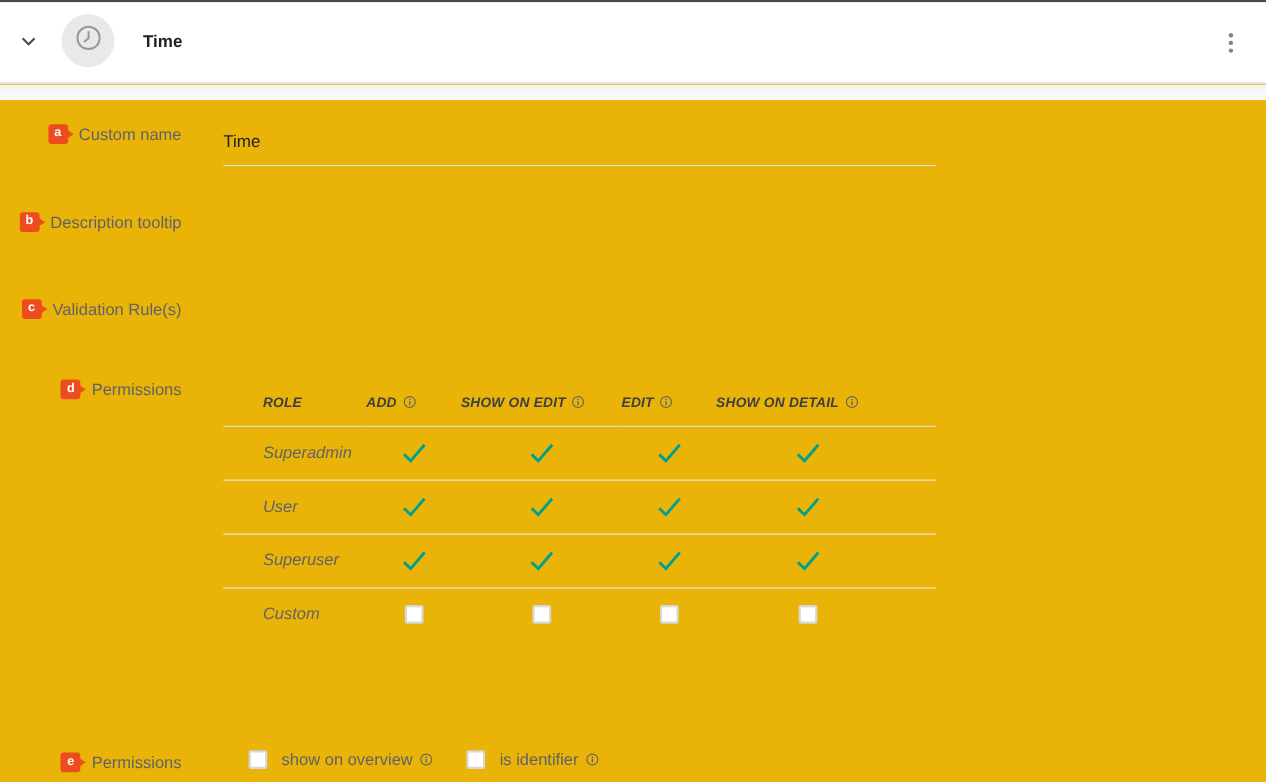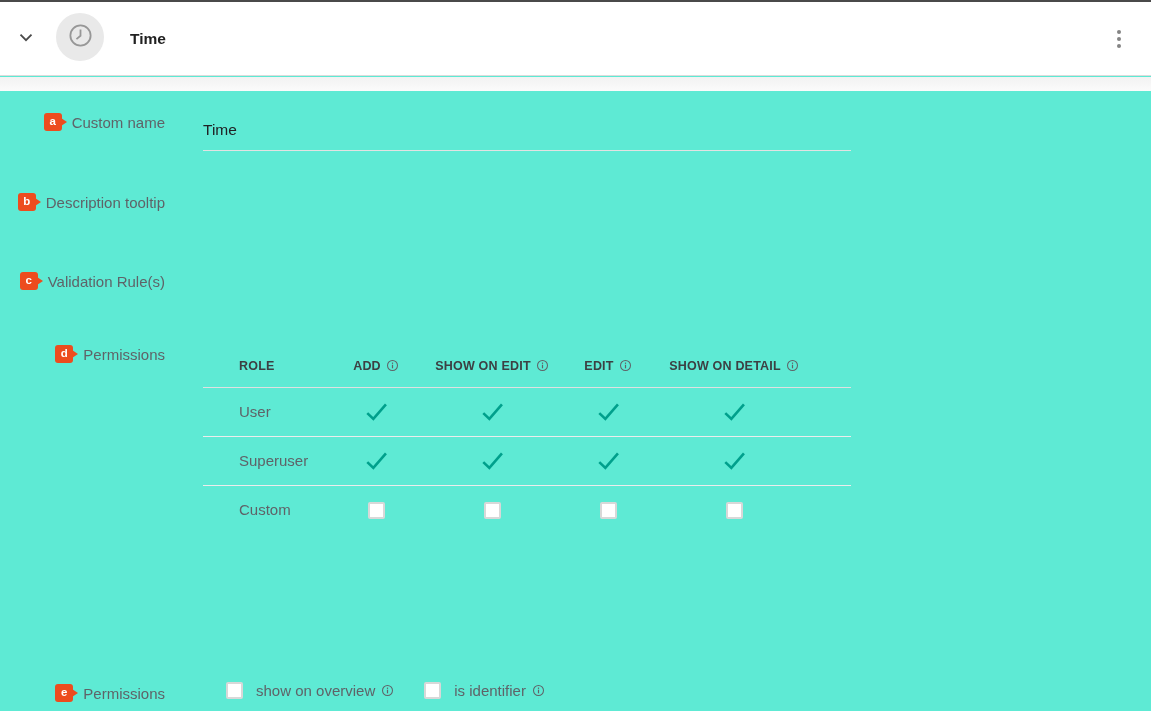--- a/index.html
+++ b/index.html
@@ -1,19 +1,19 @@
 <!DOCTYPE html>
 <html style="--badge: #ed4c1e; --check: #00a08c;"><head>
 <meta charset="utf-8">
 <style>
   * { margin:0; padding:0; box-sizing:border-box; }
   html,body { background:#ffffff; }
   body { font-family:"Liberation Sans", sans-serif; }
 
-  .screen { position:relative; width:1151px; height:711px; background:#5eead4; overflow:hidden; }
+  .screen { position:relative; width:1151px; height:711px; background:#eab308; overflow:hidden; }
 
   .topline { position:absolute; top:0; left:0; right:0; height:2px; background:#4a4a4a; }
 
   
   .panel-header { position:absolute; top:2px; left:0; right:0; height:74px; background:#ffffff; border-bottom:1px solid #dcdcdc; }
   .collapse-btn { position:absolute; left:14px; top:25px; width:24px; height:24px; display:flex; align-items:center; justify-content:center; cursor:pointer; }
   .type-chip { position:absolute; left:56px; top:11px; width:48px; height:48px; border-radius:50%; background:#e9e9e9; display:flex; align-items:center; justify-content:center; }
   .panel-title { position:absolute; left:130px; top:0; height:74px; display:flex; align-items:center; font-size:15.5px; font-weight:700; color:#212121; }
   .kebab { position:absolute; left:1110px; top:24px; width:18px; height:26px; display:flex; flex-direction:column; align-items:center; justify-content:center; gap:3px; cursor:pointer; }
   .kebab .dot { width:4px; height:4px; border-radius:50%; background:#848484; }
@@ -23,27 +23,27 @@
   
   .anno-label { position:absolute; left:0; width:165px; height:20px; display:flex; justify-content:flex-end; align-items:center; gap:10px; font-size:15px; color:#5f6368; white-space:nowrap; }
   .anno-badge { position:relative; display:inline-flex; flex:none; align-items:center; justify-content:center; width:18px; height:18px; border-radius:3px; background:var(--badge,#ed4c1e); color:#fff; font-size:11.5px; font-weight:700; line-height:1; }
   .anno-badge::after { content:""; position:absolute; left:100%; top:50%; transform:translateY(-50%); margin-left:-1px; border-left:6px solid var(--badge,#ed4c1e); border-top:4px solid transparent; border-bottom:4px solid transparent; }
 
   
   .underline-input { position:absolute; left:203px; width:648px; border:none; border-bottom:1px solid #e2e2e2; outline:none; background:transparent; font-family:"Liberation Sans",sans-serif; font-size:15.5px; color:#202124; padding:0 0 11px 0; }
   .underline-input::placeholder { color:#9aa0a6; opacity:1; }
 
   
-  .perm-table { position:absolute; left:203px; top:346px; width:648px; border-collapse:collapse; table-layout:fixed; }
+  .perm-table { position:absolute; left:203px; top:346px; width:648px; border-collapse:collapse; table-layout:fixed;font-style:italic; }
   .perm-table thead tr { height:41px; }
   .perm-table tbody tr { height:49px; }
   .perm-table thead tr { border-bottom:1px solid #e0e0e0; }
   .perm-table tbody tr { border-bottom:1px solid #ececec; }
   .perm-table tbody tr:last-child { border-bottom:none; }
-  .perm-table th { font-size:12.5px; font-weight:700; letter-spacing:.2px; color:#3c4043; text-align:center; white-space:nowrap; }
+  .perm-table th { font-size:12.5px; font-weight:700; letter-spacing:.2px; color:#3c4043; text-align:left; white-space:nowrap; }
   .perm-table th.role-col, .perm-table td.role-cell { text-align:left; padding-left:36px; }
   .perm-table td.role-cell { font-size:15px; color:#5f6368; }
   .perm-table td.perm-cell { text-align:center; cursor:pointer; }
 
   .info-icon { display:inline-block; width:13px; height:13px; vertical-align:-2px; margin-left:5px; color:#5f6368; }
   .check-icon { display:inline-block; width:27px; height:27px; vertical-align:middle; }
   .checkbox { display:inline-block; width:17px; height:17px; border:2px solid #d8d8d8; border-radius:2px; background:#fff; vertical-align:middle; cursor:pointer; }
 
   
   .visibility-options { position:absolute; left:203px; top:682px; display:flex; align-items:center; font-size:15px; color:#5f6368;padding-left:23px; }
@@ -142,20 +142,36 @@
               <use href="#ic-info"></use>
             </svg></th>
         <th><span>SHOW ON DETAIL</span><svg class="info-icon" viewBox="0 0 24 24">
               <use href="#ic-info"></use>
             </svg></th>
         <th></th>
       </tr>
     </thead>
     <tbody>
       <tr>
+        <td class="role-cell">Superadmin</td>
+        <td class="perm-cell"><svg class="check-icon" viewBox="0 0 24 24">
+              <use href="#ic-check"></use>
+            </svg></td>
+        <td class="perm-cell"><svg class="check-icon" viewBox="0 0 24 24">
+              <use href="#ic-check"></use>
+            </svg></td>
+        <td class="perm-cell"><svg class="check-icon" viewBox="0 0 24 24">
+              <use href="#ic-check"></use>
+            </svg></td>
+        <td class="perm-cell"><svg class="check-icon" viewBox="0 0 24 24">
+              <use href="#ic-check"></use>
+            </svg></td>
+        <td></td>
+      </tr>
+      <tr>
         <td class="role-cell">User</td>
         <td class="perm-cell"><svg class="check-icon" viewBox="0 0 24 24">
               <use href="#ic-check"></use>
             </svg></td>
         <td class="perm-cell"><svg class="check-icon" viewBox="0 0 24 24">
               <use href="#ic-check"></use>
             </svg></td>
         <td class="perm-cell"><svg class="check-icon" viewBox="0 0 24 24">
               <use href="#ic-check"></use>
             </svg></td>

